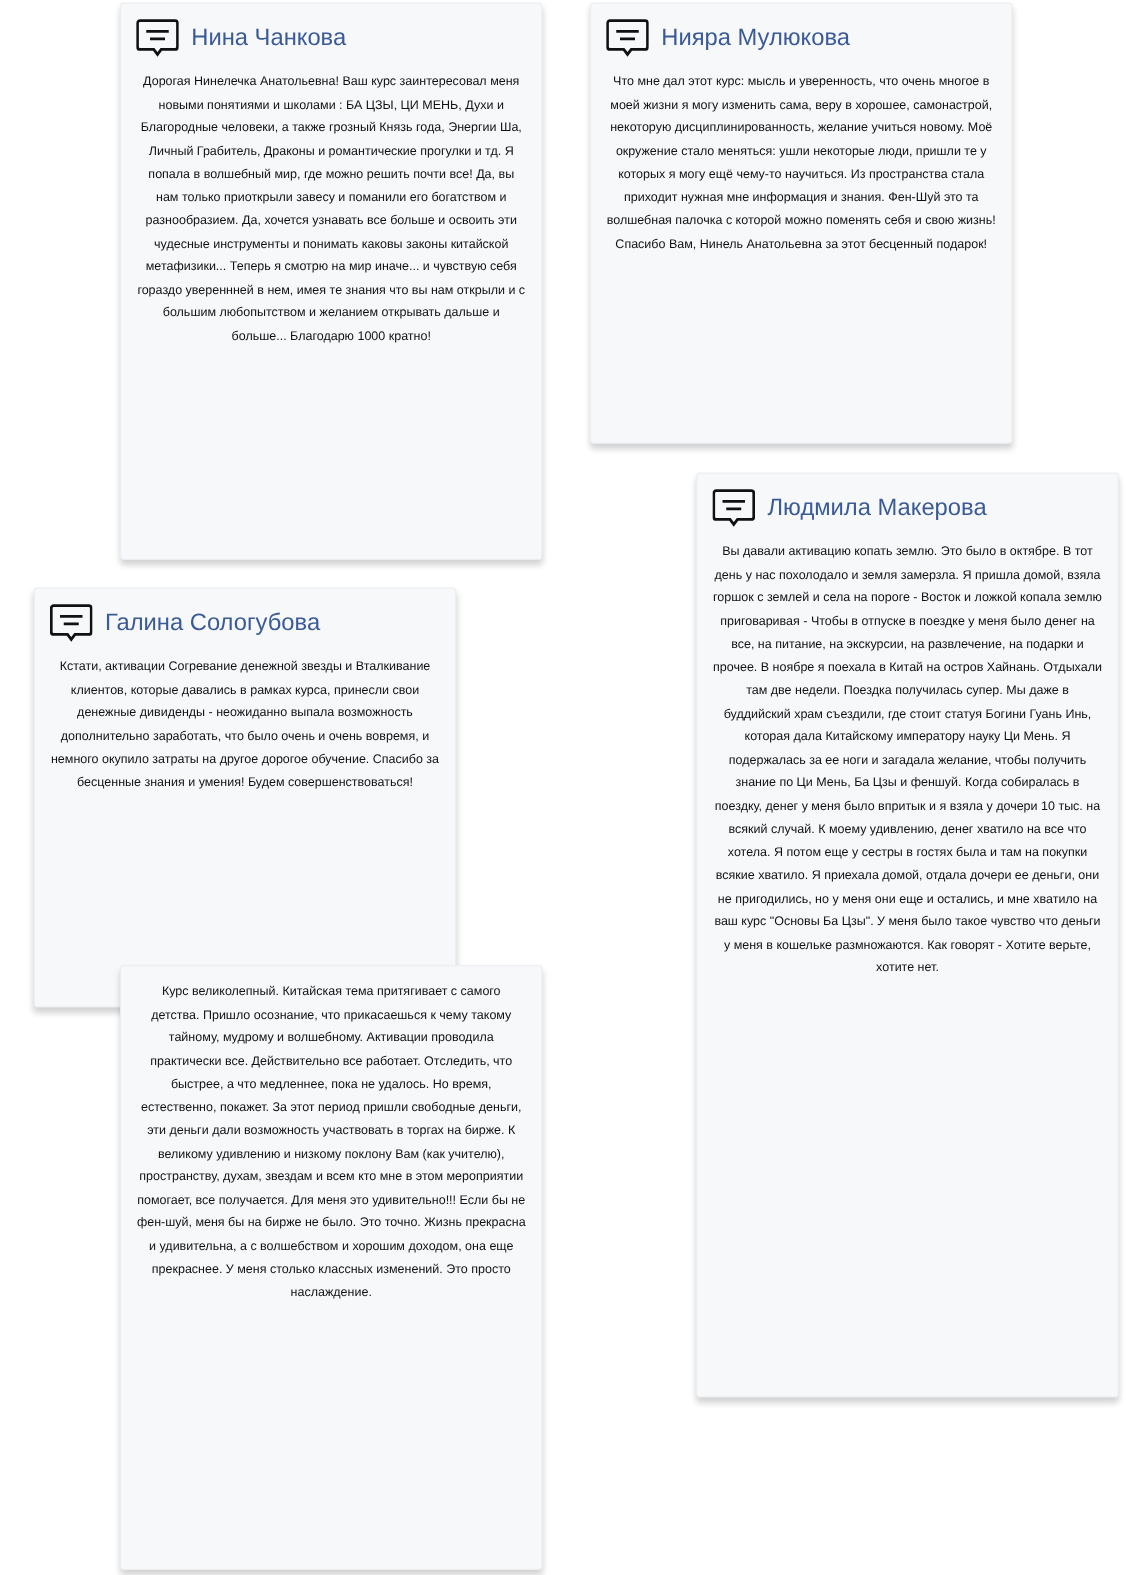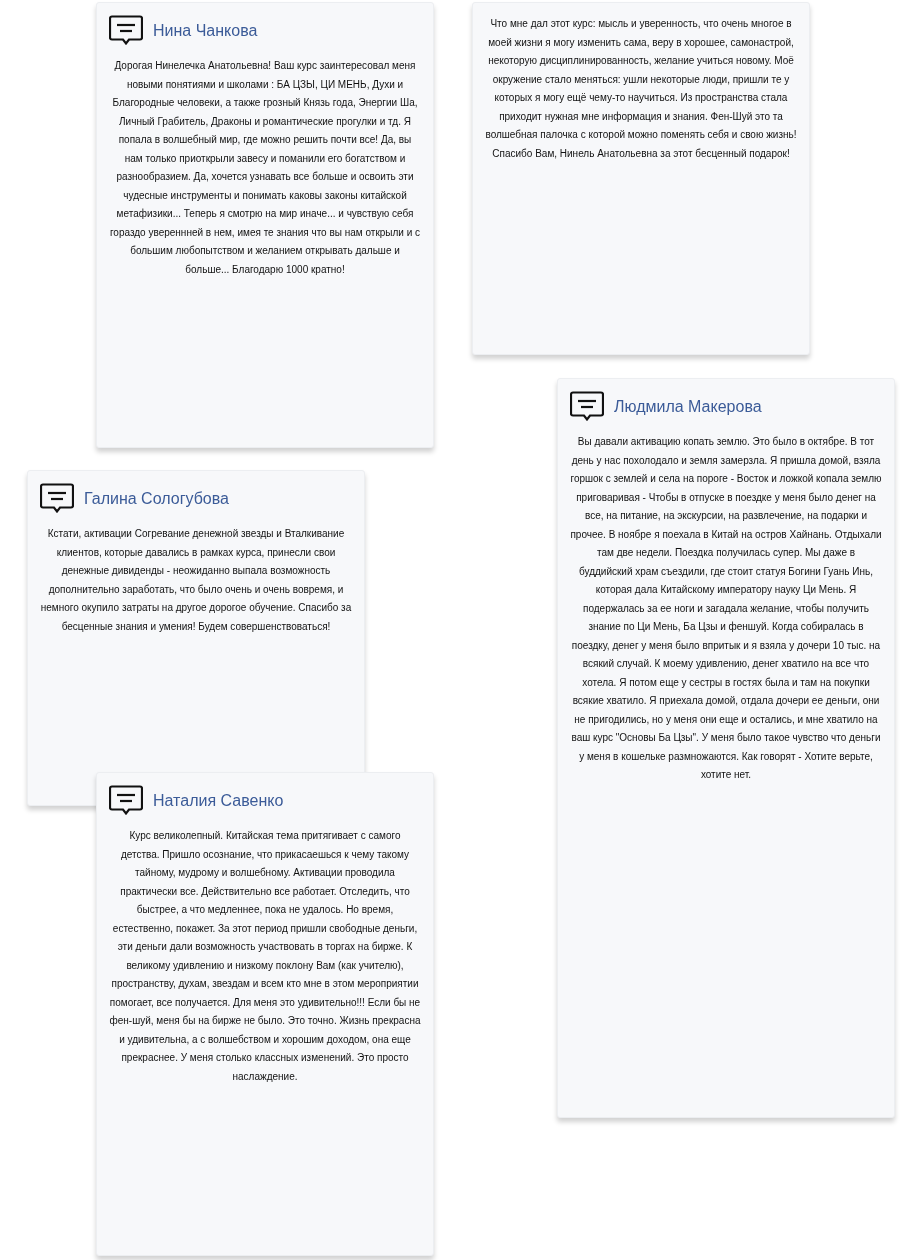--- a/index.html
+++ b/index.html
@@ -9,21 +9,21 @@
     position: absolute;
     background: #f7f8fa;
     border: 1px solid #eceef1;
     border-radius: 3px;
     box-shadow: 0 4px 5px rgba(0,0,0,0.18);
     box-sizing: border-box;
     padding: 12px 12px 20px 12px;
   }
   .card-head { display: flex; align-items: center; height: 32px; margin-bottom: 10px; }
   .icon { width: 34px; height: 32px; margin-right: 10px; flex: none; }
-  .author { color: #3b5b98; font-size: 16px; }
+  .author { color: #3b5b98; font-size: 19px; }
   .text { color: #111111; font-size: 10px; line-height: 18.5px; text-align: center; margin: 0; }
   #c1 { left: 96px; top: 2px; width: 338px; height: 446px; }
   #c2 { left: 472px; top: 2px; width: 338px; height: 353px; }
   #c3 { left: 27px; top: 470px; width: 338px; height: 336px; }
   #c4 { left: 96px; top: 772px; width: 338px; height: 484px; }
   #c5 { left: 557px; top: 378px; width: 338px; height: 740px; }
 </style>
 </head>
 <body>
 
@@ -33,44 +33,44 @@
         <path d="M3 1.5h28a2 2 0 0 1 2 2v19a2 2 0 0 1-2 2H20l-3 4-3-4H3a2 2 0 0 1-2-2v-19a2 2 0 0 1 2-2z" fill="none" stroke="#111" stroke-width="2.2"></path>
         <line x1="8" y1="10" x2="26" y2="10" stroke="#111" stroke-width="2.2"></line>
         <line x1="11" y1="16" x2="23" y2="16" stroke="#111" stroke-width="2.2"></line>
       </svg>
     <span class="author">Нина Чанкова</span>
   </div>
   <p class="text">Дорогая Нинелечка Анатольевна! Ваш курс заинтересовал меня новыми понятиями и школами : БА ЦЗЫ, ЦИ МЕНЬ, Духи и Благородные человеки, а также грозный Князь года, Энергии Ша, Личный Грабитель, Драконы и романтические прогулки и тд. Я попала в волшебный мир, где можно решить почти все! Да, вы нам только приоткрыли завесу и поманили его богатством и разнообразием. Да, хочется узнавать все больше и освоить эти чудесные инструменты и понимать каковы законы китайской метафизики... Теперь я смотрю на мир иначе... и чувствую себя гораздо увереннней в нем, имея те знания что вы нам открыли и с большим любопытством и желанием открывать дальше и больше... Благодарю 1000 кратно!</p>
 </div>
 
 <div class="card" id="c2">
+  <div class="card-head">
+    <svg class="icon" viewBox="0 0 34 32">
+        <path d="M3 1.5h28a2 2 0 0 1 2 2v19a2 2 0 0 1-2 2H20l-3 4-3-4H3a2 2 0 0 1-2-2v-19a2 2 0 0 1 2-2z" fill="none" stroke="#111" stroke-width="2.2"></path>
+        <line x1="8" y1="10" x2="26" y2="10" stroke="#111" stroke-width="2.2"></line>
+        <line x1="11" y1="16" x2="23" y2="16" stroke="#111" stroke-width="2.2"></line>
+      </svg>
+    <span class="author">Нияра Мулюкова</span>
+  </div>
   <p class="text">Что мне дал этот курс: мысль и уверенность, что очень многое в моей жизни я могу изменить сама, веру в хорошее, самонастрой, некоторую дисциплинированность, желание учиться новому. Моё окружение стало меняться: ушли некоторые люди, пришли те у которых я могу ещё чему-то научиться. Из пространства стала приходит нужная мне информация и знания. Фен-Шуй это та волшебная палочка с которой можно поменять себя и свою жизнь! Спасибо Вам, Нинель Анатольевна за этот бесценный подарок!</p>
 </div>
 
 <div class="card" id="c3">
   <div class="card-head">
     <svg class="icon" viewBox="0 0 34 32">
         <path d="M3 1.5h28a2 2 0 0 1 2 2v19a2 2 0 0 1-2 2H20l-3 4-3-4H3a2 2 0 0 1-2-2v-19a2 2 0 0 1 2-2z" fill="none" stroke="#111" stroke-width="2.2"></path>
         <line x1="8" y1="10" x2="26" y2="10" stroke="#111" stroke-width="2.2"></line>
         <line x1="11" y1="16" x2="23" y2="16" stroke="#111" stroke-width="2.2"></line>
       </svg>
     <span class="author">Галина Сологубова</span>
   </div>
   <p class="text">Кстати, активации Согревание денежной звезды и Вталкивание клиентов, которые давались в рамках курса, принесли свои денежные дивиденды - неожиданно выпала возможность дополнительно заработать, что было очень и очень вовремя, и немного окупило затраты на другое дорогое обучение. Спасибо за бесценные знания и умения! Будем совершенствоваться!</p>
 </div>
 
 <div class="card" id="c4">
-  <div class="card-head">
-    <svg class="icon" viewBox="0 0 34 32">
-        <path d="M3 1.5h28a2 2 0 0 1 2 2v19a2 2 0 0 1-2 2H20l-3 4-3-4H3a2 2 0 0 1-2-2v-19a2 2 0 0 1 2-2z" fill="none" stroke="#111" stroke-width="2.2"></path>
-        <line x1="8" y1="10" x2="26" y2="10" stroke="#111" stroke-width="2.2"></line>
-        <line x1="11" y1="16" x2="23" y2="16" stroke="#111" stroke-width="2.2"></line>
-      </svg>
-    <span class="author">Наталия Савенко</span>
-  </div>
   <p class="text">Курс великолепный. Китайская тема притягивает с самого детства. Пришло осознание, что прикасаешься к чему такому тайному, мудрому и волшебному. Активации проводила практически все. Действительно все работает. Отследить, что быстрее, а что медленнее, пока не удалось. Но время, естественно, покажет. За этот период пришли свободные деньги, эти деньги дали возможность участвовать в торгах на бирже. К великому удивлению и низкому поклону Вам (как учителю), пространству, духам, звездам и всем кто мне в этом мероприятии помогает, все получается. Для меня это удивительно!!! Если бы не фен-шуй, меня бы на бирже не было. Это точно. Жизнь прекрасна и удивительна, а с волшебством и хорошим доходом, она еще прекраснее. У меня столько классных изменений. Это просто наслаждение.</p>
 </div>
 
 <div class="card" id="c5">
   <div class="card-head">
     <svg class="icon" viewBox="0 0 34 32">
         <path d="M3 1.5h28a2 2 0 0 1 2 2v19a2 2 0 0 1-2 2H20l-3 4-3-4H3a2 2 0 0 1-2-2v-19a2 2 0 0 1 2-2z" fill="none" stroke="#111" stroke-width="2.2"></path>
         <line x1="8" y1="10" x2="26" y2="10" stroke="#111" stroke-width="2.2"></line>
         <line x1="11" y1="16" x2="23" y2="16" stroke="#111" stroke-width="2.2"></line>
       </svg>

